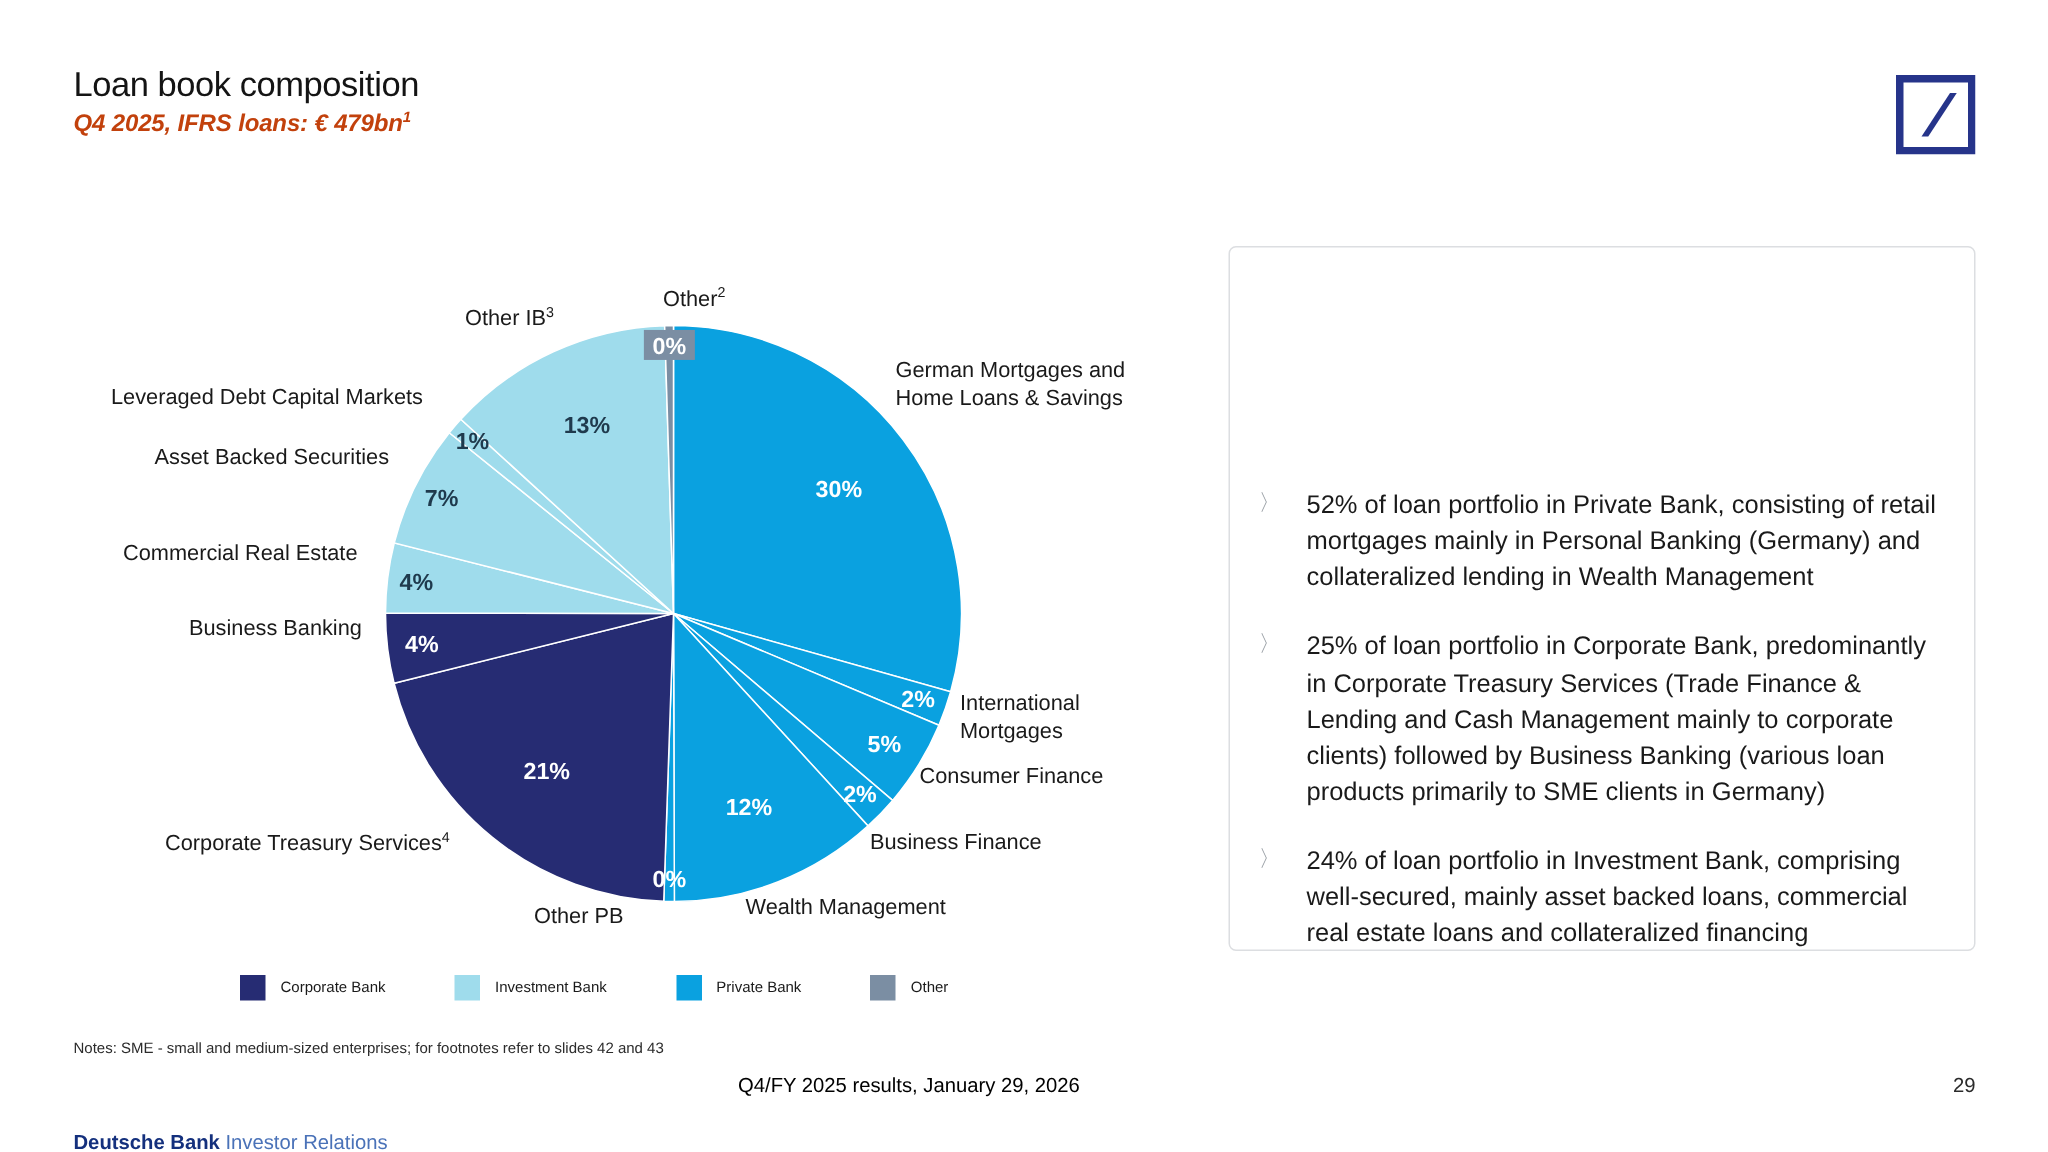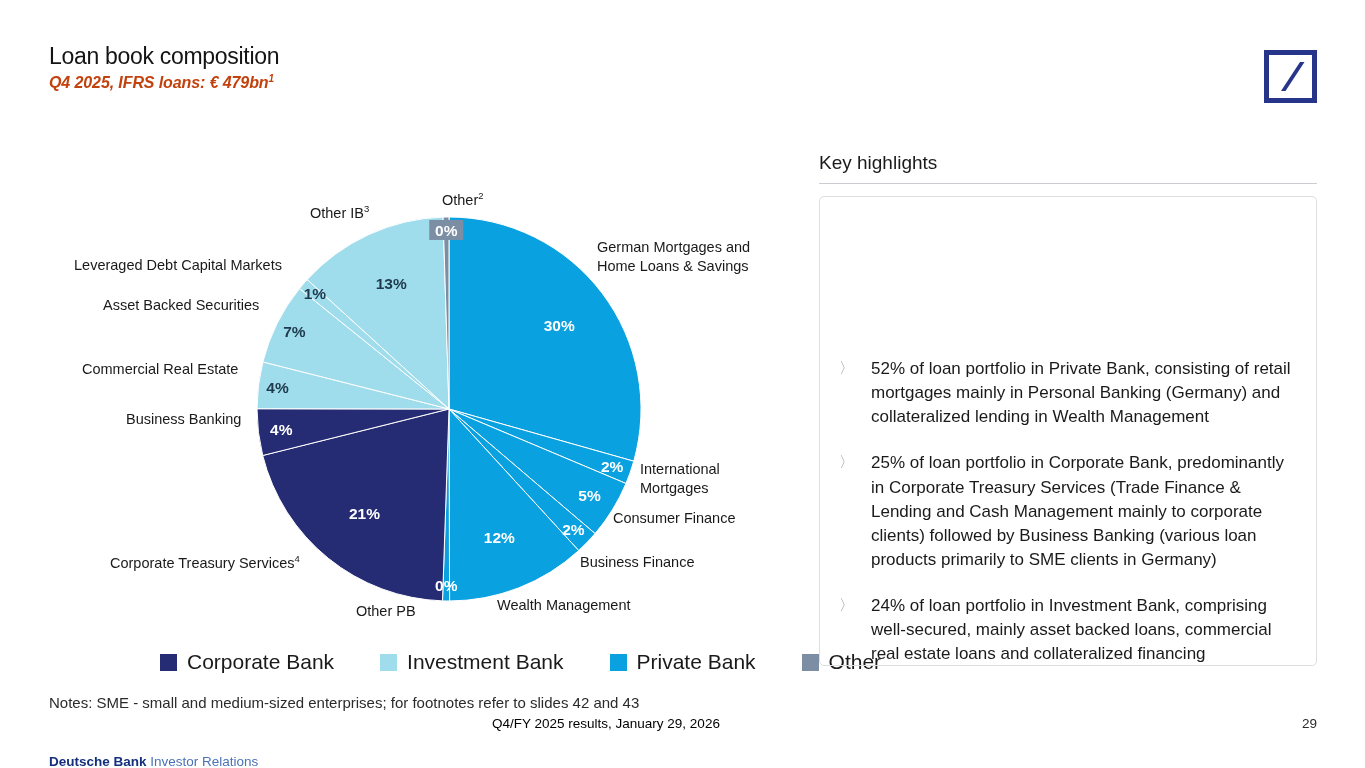--- a/index.html
+++ b/index.html
@@ -68,21 +68,21 @@
   
   #chart-legend {
     position: absolute;
     left: 160px; top: 650px;
     display: flex;
     align-items: center;
     gap: 46px;
   }
   .legend-item { display: flex; align-items: center; gap: 10px; }
   .legend-swatch { width: 17px; height: 17px; display: inline-block; }
-  .legend-text { font-size: 21px; color: #1a1a1a; }
+  .legend-text { font-size: 10px; color: #1a1a1a; }
 
   
   #highlights-region { position: absolute; left: 819px; top: 152px; width: 498px; }
   #highlights-title {
     font-size: 19px;
     color: #1a1a1a;
     padding-bottom: 9px;
     border-bottom: 1px solid #c9ccd1;
   }
   #highlights-box {
@@ -106,21 +106,21 @@
   }
   .highlight-text {
     font-size: 17px;
     line-height: 1.42;
     color: #1a1a1a;
   }
 
   
   #footer-notes {
     position: absolute; left: 49px; top: 694px;
-    font-size: 15px; color: #2b2b2b; text-align: right;
+    font-size: 10px; color: #2b2b2b; text-align: right;
   }
   #footer-bar {
     position: absolute; left: 49px; top: 716px;
     width: 1268px;
     font-size: 13.5px;
   }
   #footer-brand { position: absolute; left: 0; top: 0; margin-top: 38px; }
   #footer-brand-strong { color: #14307d; font-weight: bold; }
   #footer-brand-light { color: #4a72b8; }
   #footer-center { position: absolute; left: 443px; top: 0; color: #000000; }
@@ -206,21 +206,20 @@
       <span class="legend-swatch" style="background: rgb(10, 161, 224);"></span>
       <span class="legend-text">Private Bank</span>
     </div>
     <div class="legend-item">
       <span class="legend-swatch" style="background: rgb(123, 142, 163);"></span>
       <span class="legend-text">Other</span>
     </div>
   </div>
 
 <div id="highlights-region">
-  <div id="highlights-title">Key highlights</div>
   <div id="highlights-box">
       <div class="highlight-item">
         <span class="highlight-chevron">〉</span>
         <span class="highlight-text">52% of loan portfolio in Private Bank, consisting of retail mortgages mainly in Personal Banking (Germany) and collateralized lending in Wealth Management</span>
       </div>
       <div class="highlight-item">
         <span class="highlight-chevron">〉</span>
         <span class="highlight-text">25% of loan portfolio in Corporate Bank, predominantly in Corporate Treasury Services (Trade Finance &amp; Lending and Cash Management mainly to corporate clients) followed by Business Banking (various loan products primarily to SME clients in Germany)</span>
       </div>
       <div class="highlight-item">

